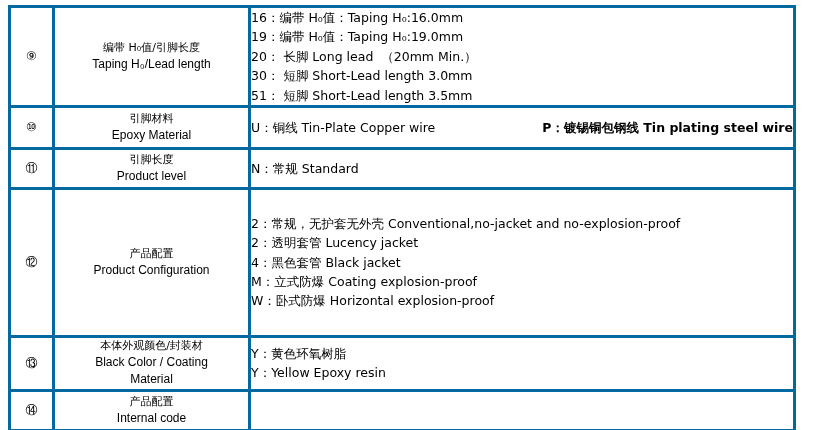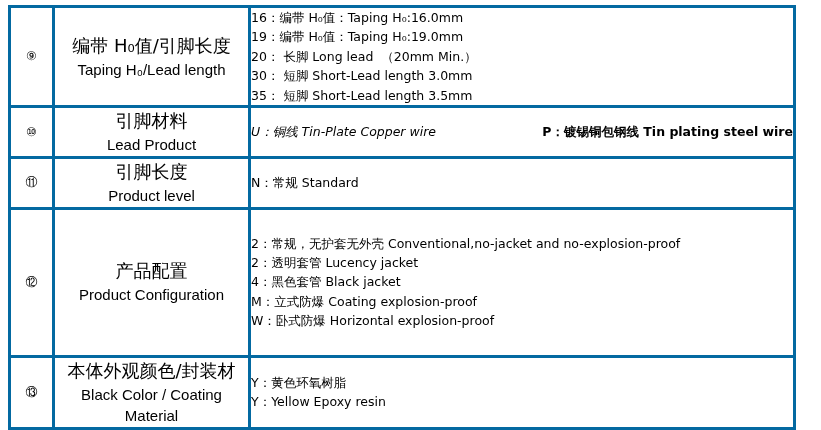--- a/index.html
+++ b/index.html
@@ -42,25 +42,25 @@
   }
   .name-cell {
     text-align: center;
     font-size: 12.5px;
     line-height: 1.45;
     padding: 5px 4px;
   }
   .name-cell .cn {
     display: block;
     font-family: "DejaVu Sans", sans-serif;
-    font-size: 18px;
+    font-size: 11px;
   }
   .name-cell .en {
     display: block;
-    font-size: 15px;
+    font-size: 12px;
   }
   .desc-cell {
     padding: 6px 0 6px 10px;
     font-size: 12.5px;
     line-height: 1.55;
   }
   .desc-cell .line {
     display: block;
     white-space: pre;
     font-family: "DejaVu Sans", sans-serif;
@@ -69,21 +69,21 @@
   .row-lead-mat { height: 42px; }
   .row-prod-level { height: 40px; }
   .row-config { height: 148px; }
   .row-body-color { height: 54px; }
   .row-internal { height: 40px; }
 
   .two-col-desc {
     display: flex;
     align-items: center;
   }
-  .two-col-desc .left { width: 300px; font-style: italic; }
+  .two-col-desc .left { width: 300px; }
   .two-col-desc .right { flex: 1; font-weight: bold; }
 </style>
 </head>
 <body>
 
 <div class="sheet">
   <table class="spec">
     <colgroup>
       <col class="c-num">
       <col class="c-name">
@@ -94,29 +94,29 @@
         <td class="num-cell">⑨</td>
         <td class="name-cell">
           <span class="cn">编带 H₀值/引脚长度</span>
           <span class="en">Taping H₀/Lead length</span>
         </td>
         <td class="desc-cell">
           <span class="line">16：编带 H₀值：Taping H₀:16.0mm</span>
           <span class="line">19：编带 H₀值：Taping H₀:19.0mm</span>
           <span class="line">20： 长脚 Long lead  （20mm Min.）</span>
           <span class="line">30： 短脚 Short-Lead length 3.0mm</span>
-          <span class="line">35： 短脚 Short-Lead length 3.5mm</span>
+          <span class="line">51： 短脚 Short-Lead length 3.5mm</span>
         </td>
       </tr>
 
       <tr class="row-lead-mat">
         <td class="num-cell">⑩</td>
         <td class="name-cell">
           <span class="cn">引脚材料</span>
-          <span class="en">Lead Product</span>
+          <span class="en">Epoxy Material</span>
         </td>
         <td class="desc-cell">
           <div class="two-col-desc">
             <span class="left line">U：铜线 Tin-Plate Copper wire</span>
             <span class="right line">P：镀锡铜包钢线 Tin plating steel wire</span>
           </div>
         </td>
       </tr>
 
       <tr class="row-prod-level">

